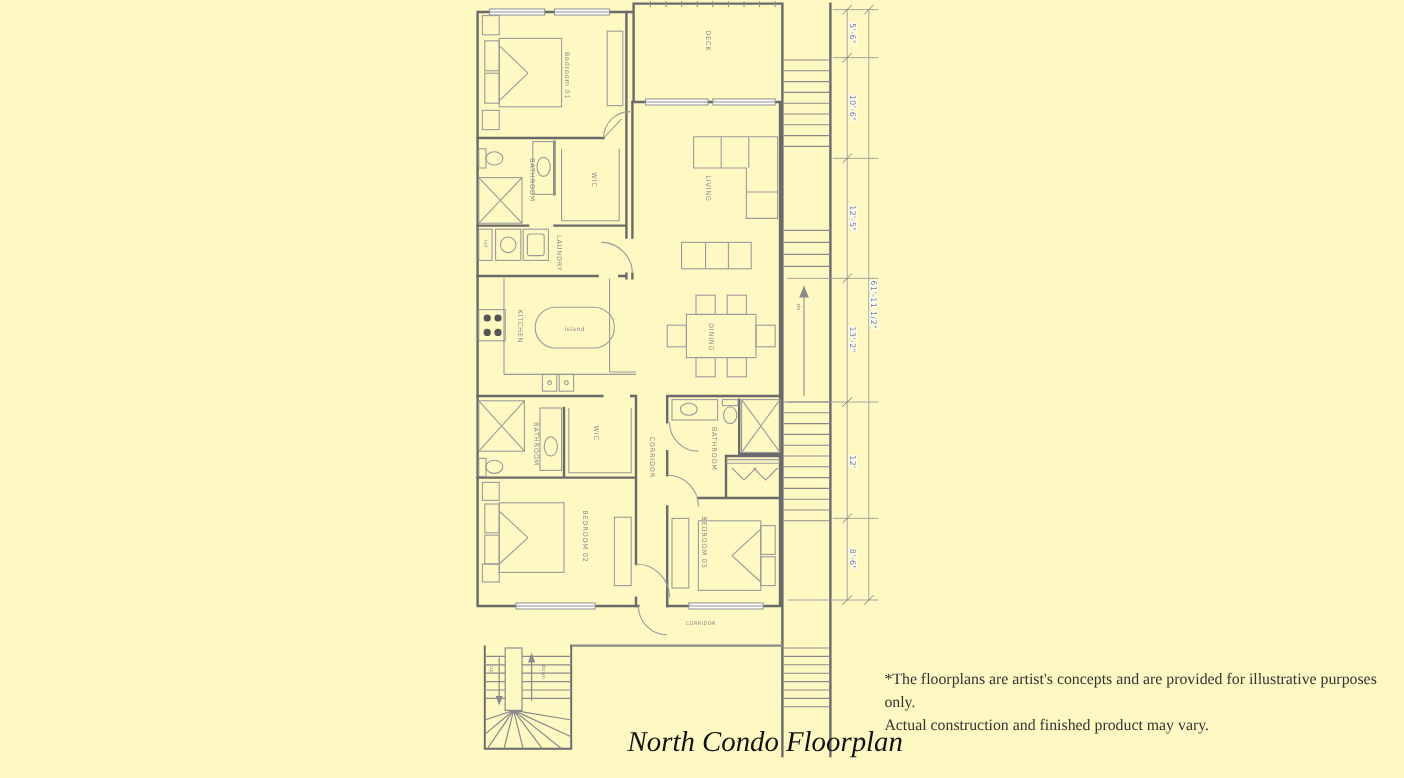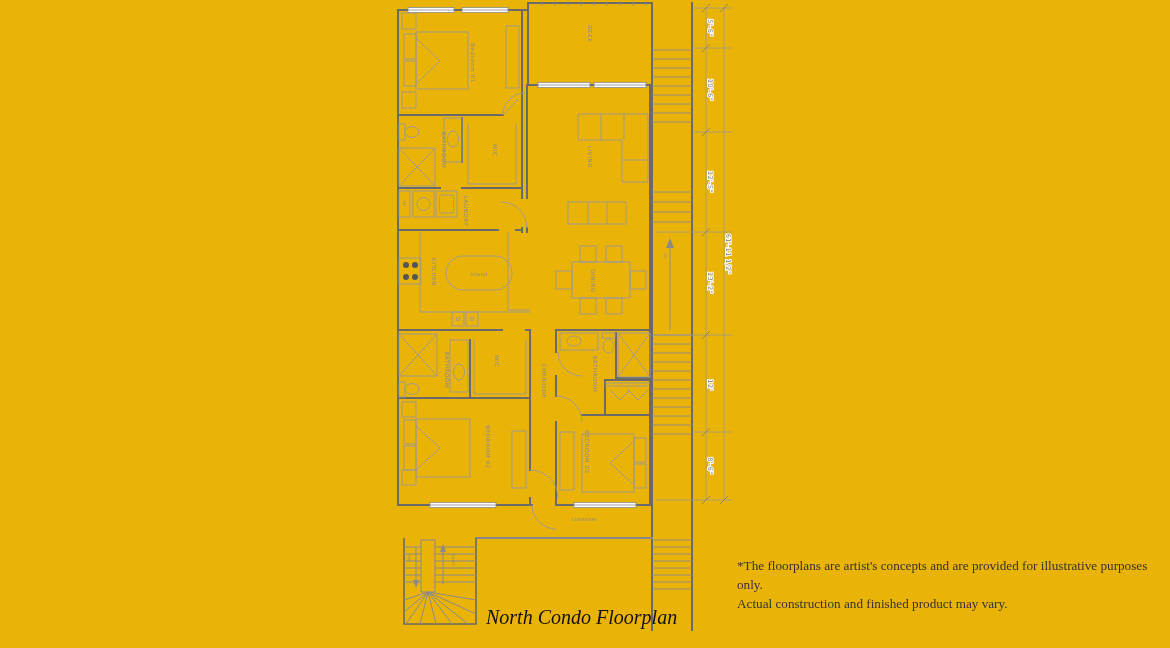--- a/index.html
+++ b/index.html
@@ -1,28 +1,28 @@
 <!DOCTYPE html>
 <html><head>
 <meta charset="utf-8">
 <style>
   html,body{margin:0;padding:0;background:#ffffff;}
-  .canvas{position:relative;width:1170px;height:648px;background:#eab308;overflow:hidden;
+  .canvas{position:relative;width:1170px;height:648px;background:#fef9c3;overflow:hidden;
           font-family:"Liberation Sans",sans-serif;}
   svg{position:absolute;left:0;top:0;}
   svg text{font-family:"DejaVu Sans",sans-serif;fill:#8a8a8a;}
   .lbl{font-size:5.5px;letter-spacing:.6px;}
   .lbl-xs{font-size:4.2px;letter-spacing:.3px;}
   .lbl-isl{font-size:5px;letter-spacing:.4px;}
   .dim{font-size:6.5px;fill:#7a7a7a;letter-spacing:.4px;stroke:#fff;stroke-width:2px;paint-order:stroke;}
   .disclaimer{position:absolute;left:737px;top:556px;width:432px;
               font-family:"Liberation Serif",serif;font-size:13.2px;line-height:19px;color:#333;}
   .disclaimer p{margin:0;}
-  .plan-title{position:absolute;left:486px;top:606px;font-family:"Liberation Serif",serif;
-              font-style:italic;font-size:20px;color:#111;}
+  .plan-title{position:absolute;left:523px;top:606px;font-family:"Liberation Serif",serif;
+              font-style:italic;font-size:24px;color:#111;}
 </style>
 </head>
 <body>
 
 <div class="canvas">
 
 <svg width="1170" height="648" viewBox="0 0 1170 648">
 
   <g stroke="#6a6a6a" stroke-width="2" fill="none" stroke-linecap="square">
     <path d="

